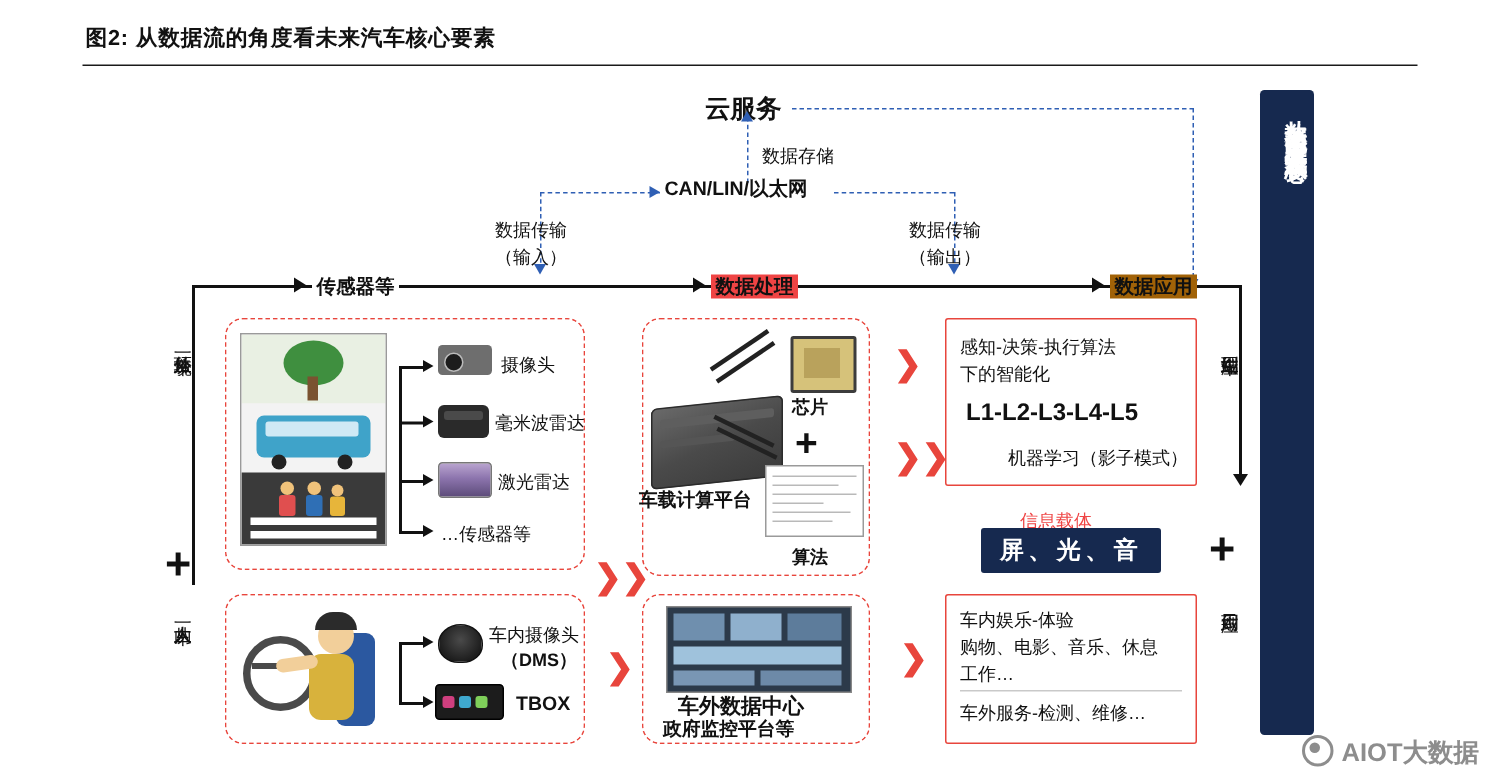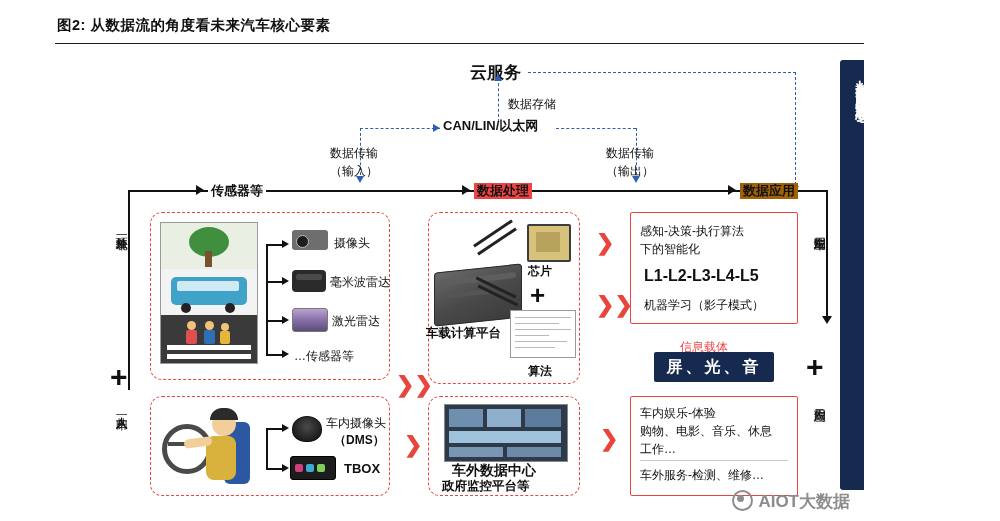--- a/index.html
+++ b/index.html
@@ -5,21 +5,21 @@
   html, body {
     margin: 0;
     padding: 0;
     background: #ffffff;
   }
   body {
     font-family: "Liberation Sans", sans-serif;
   }
   #page {
     position: relative;
-    width: 864px;
+    width: 1000px;
     height: 521px;
     background: #ffffff;
     overflow: hidden;
   }
   
   #title-bar {
     position: absolute;
     left: 55px;
     top: 14px;
     width: 890px;
@@ -464,21 +464,21 @@
   </div>
   <div class="lbl lbl-b" style="left:452px; top:462px; font-size:14px;">车外数据中心</div>
   <div class="lbl lbl-b" style="left:442px; top:479px; font-size:12.5px;">政府监控平台等</div>
 
   <div class="chev" style="left:600px; top:428px;">❯</div>
 
   <div class="redbox" style="left:630px; top:212px; width:168px; height:112px;"></div>
   <div class="lbl" style="left:640px; top:224px;">感知-决策-执行算法</div>
   <div class="lbl" style="left:640px; top:242px;">下的智能化</div>
   <div class="lbl lbl-b" style="left:644px; top:266px; font-size:16px;">L1-L2-L3-L4-L5</div>
-  <div class="lbl" style="left:644px; top:298px;">机器学习（影子模式）</div>
+  <div class="lbl" style="left:672px; top:298px;">机器学习（影子模式）</div>
 
   <div class="lbl" style="left:680px; top:340px; color:#ef4444;">信息载体</div>
   <div class="navybox" style="left:654px; top:352px; width:120px; height:30px;">屏、光、音</div>
 
   <div class="redbox" style="left:630px; top:396px; width:168px; height:100px;"></div>
   <div class="lbl" style="left:640px; top:406px;">车内娱乐-体验</div>
   <div class="lbl" style="left:640px; top:424px;">购物、电影、音乐、休息</div>
   <div class="lbl" style="left:640px; top:442px;">工作…</div>
   <div style="position:absolute;left:640px;top:460px;width:148px;height:1px;background:#c9c9c9;"></div>
   <div class="lbl" style="left:640px; top:468px;">车外服务-检测、维修…</div>

